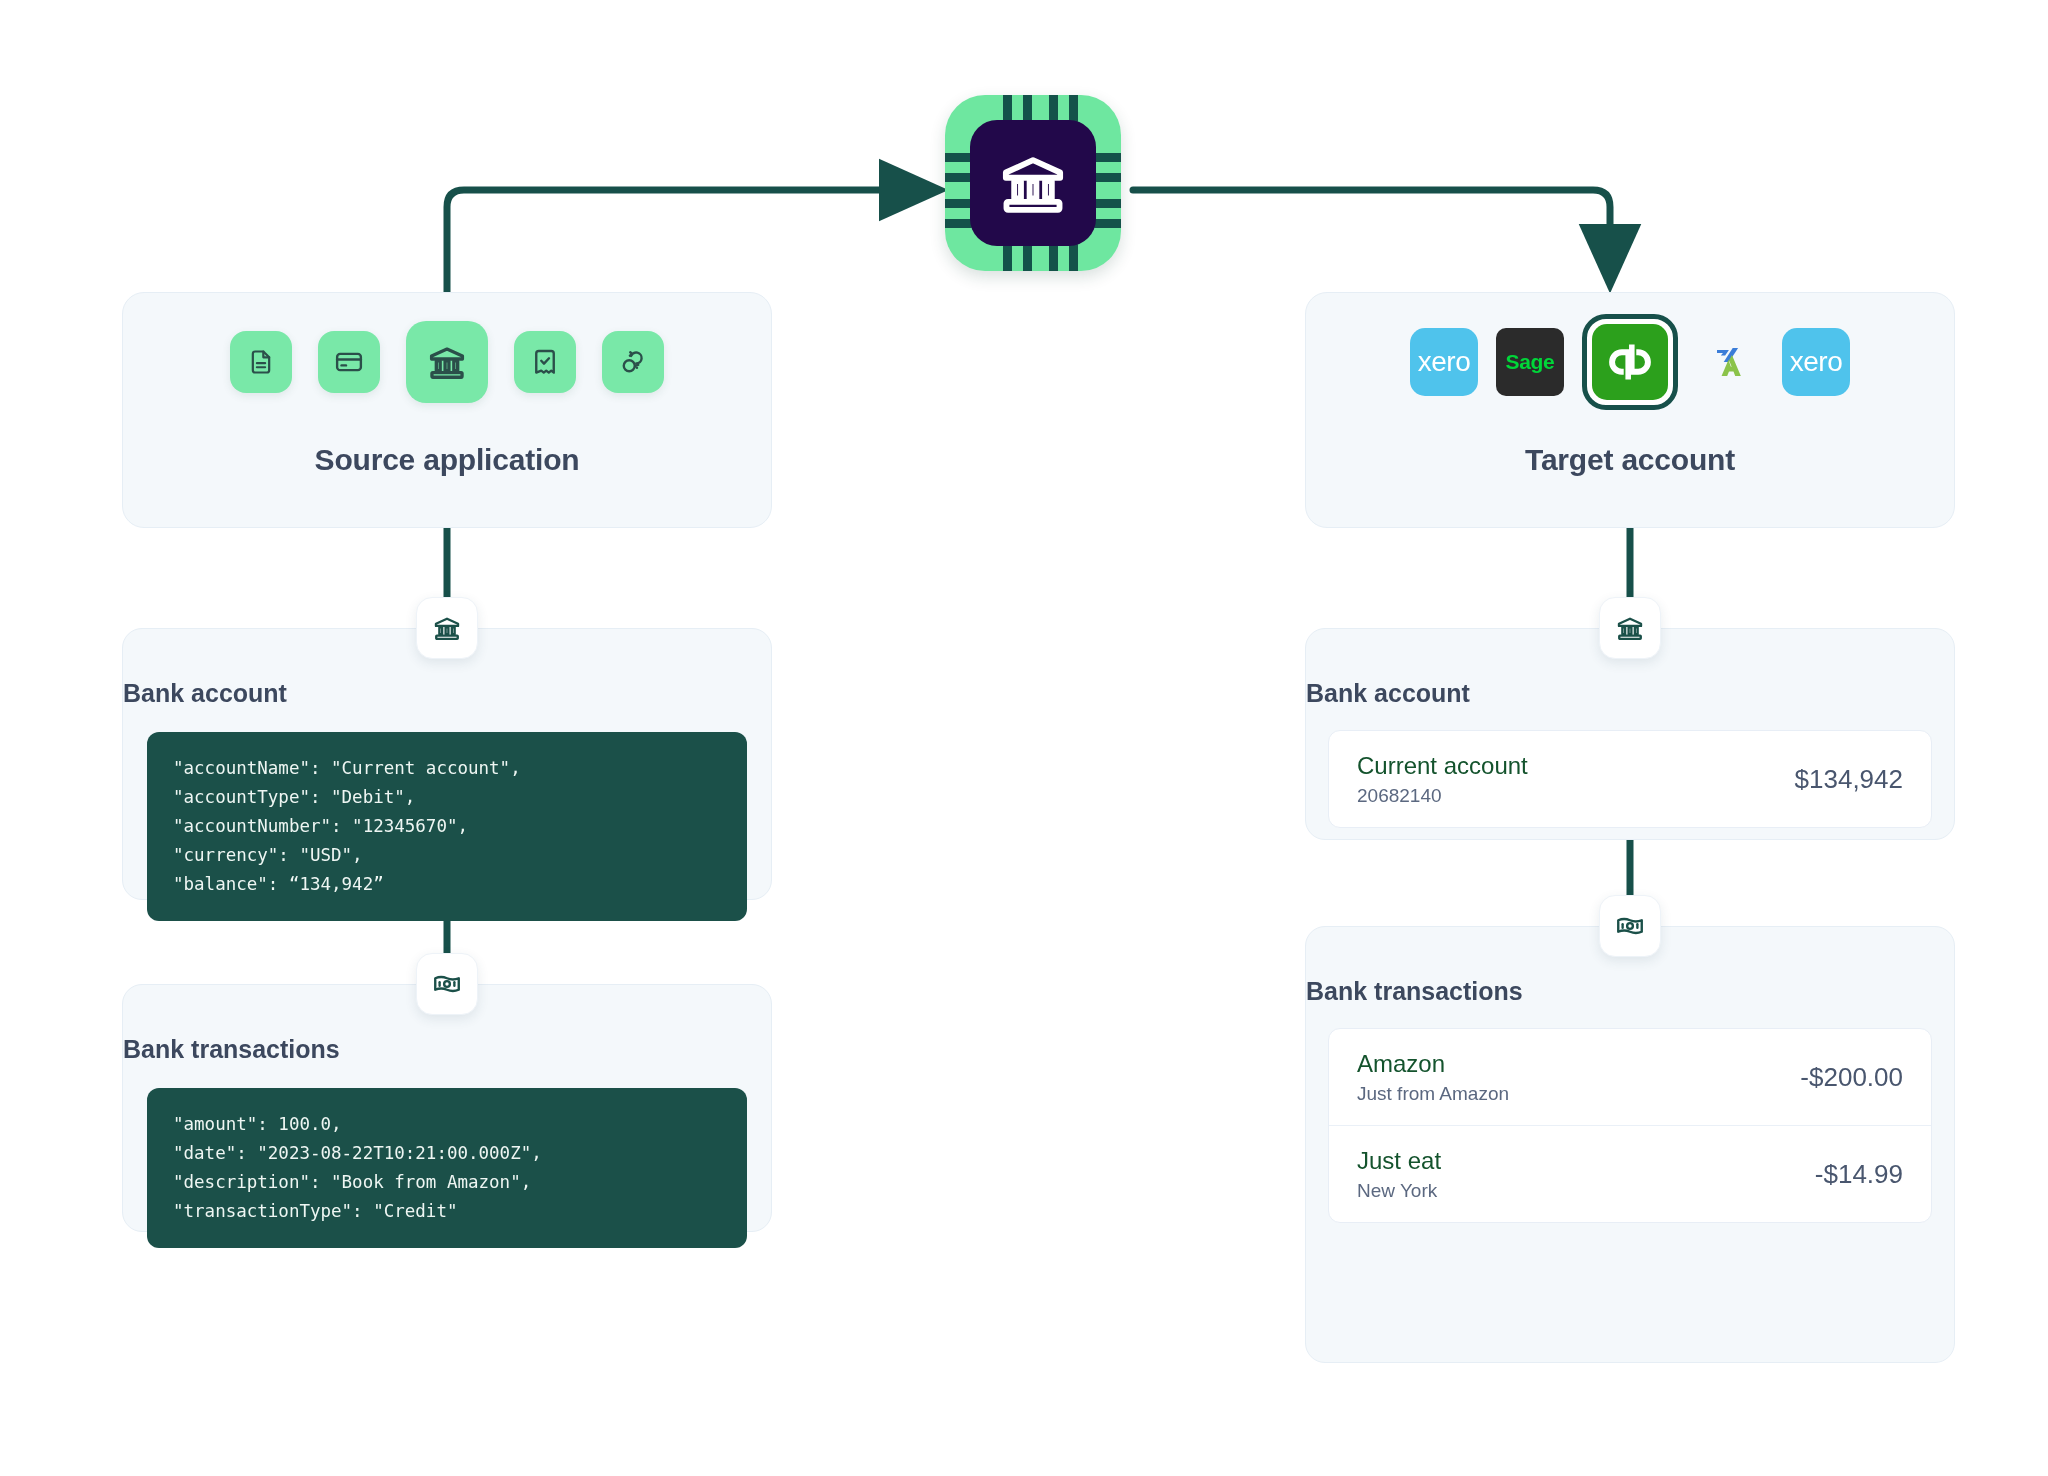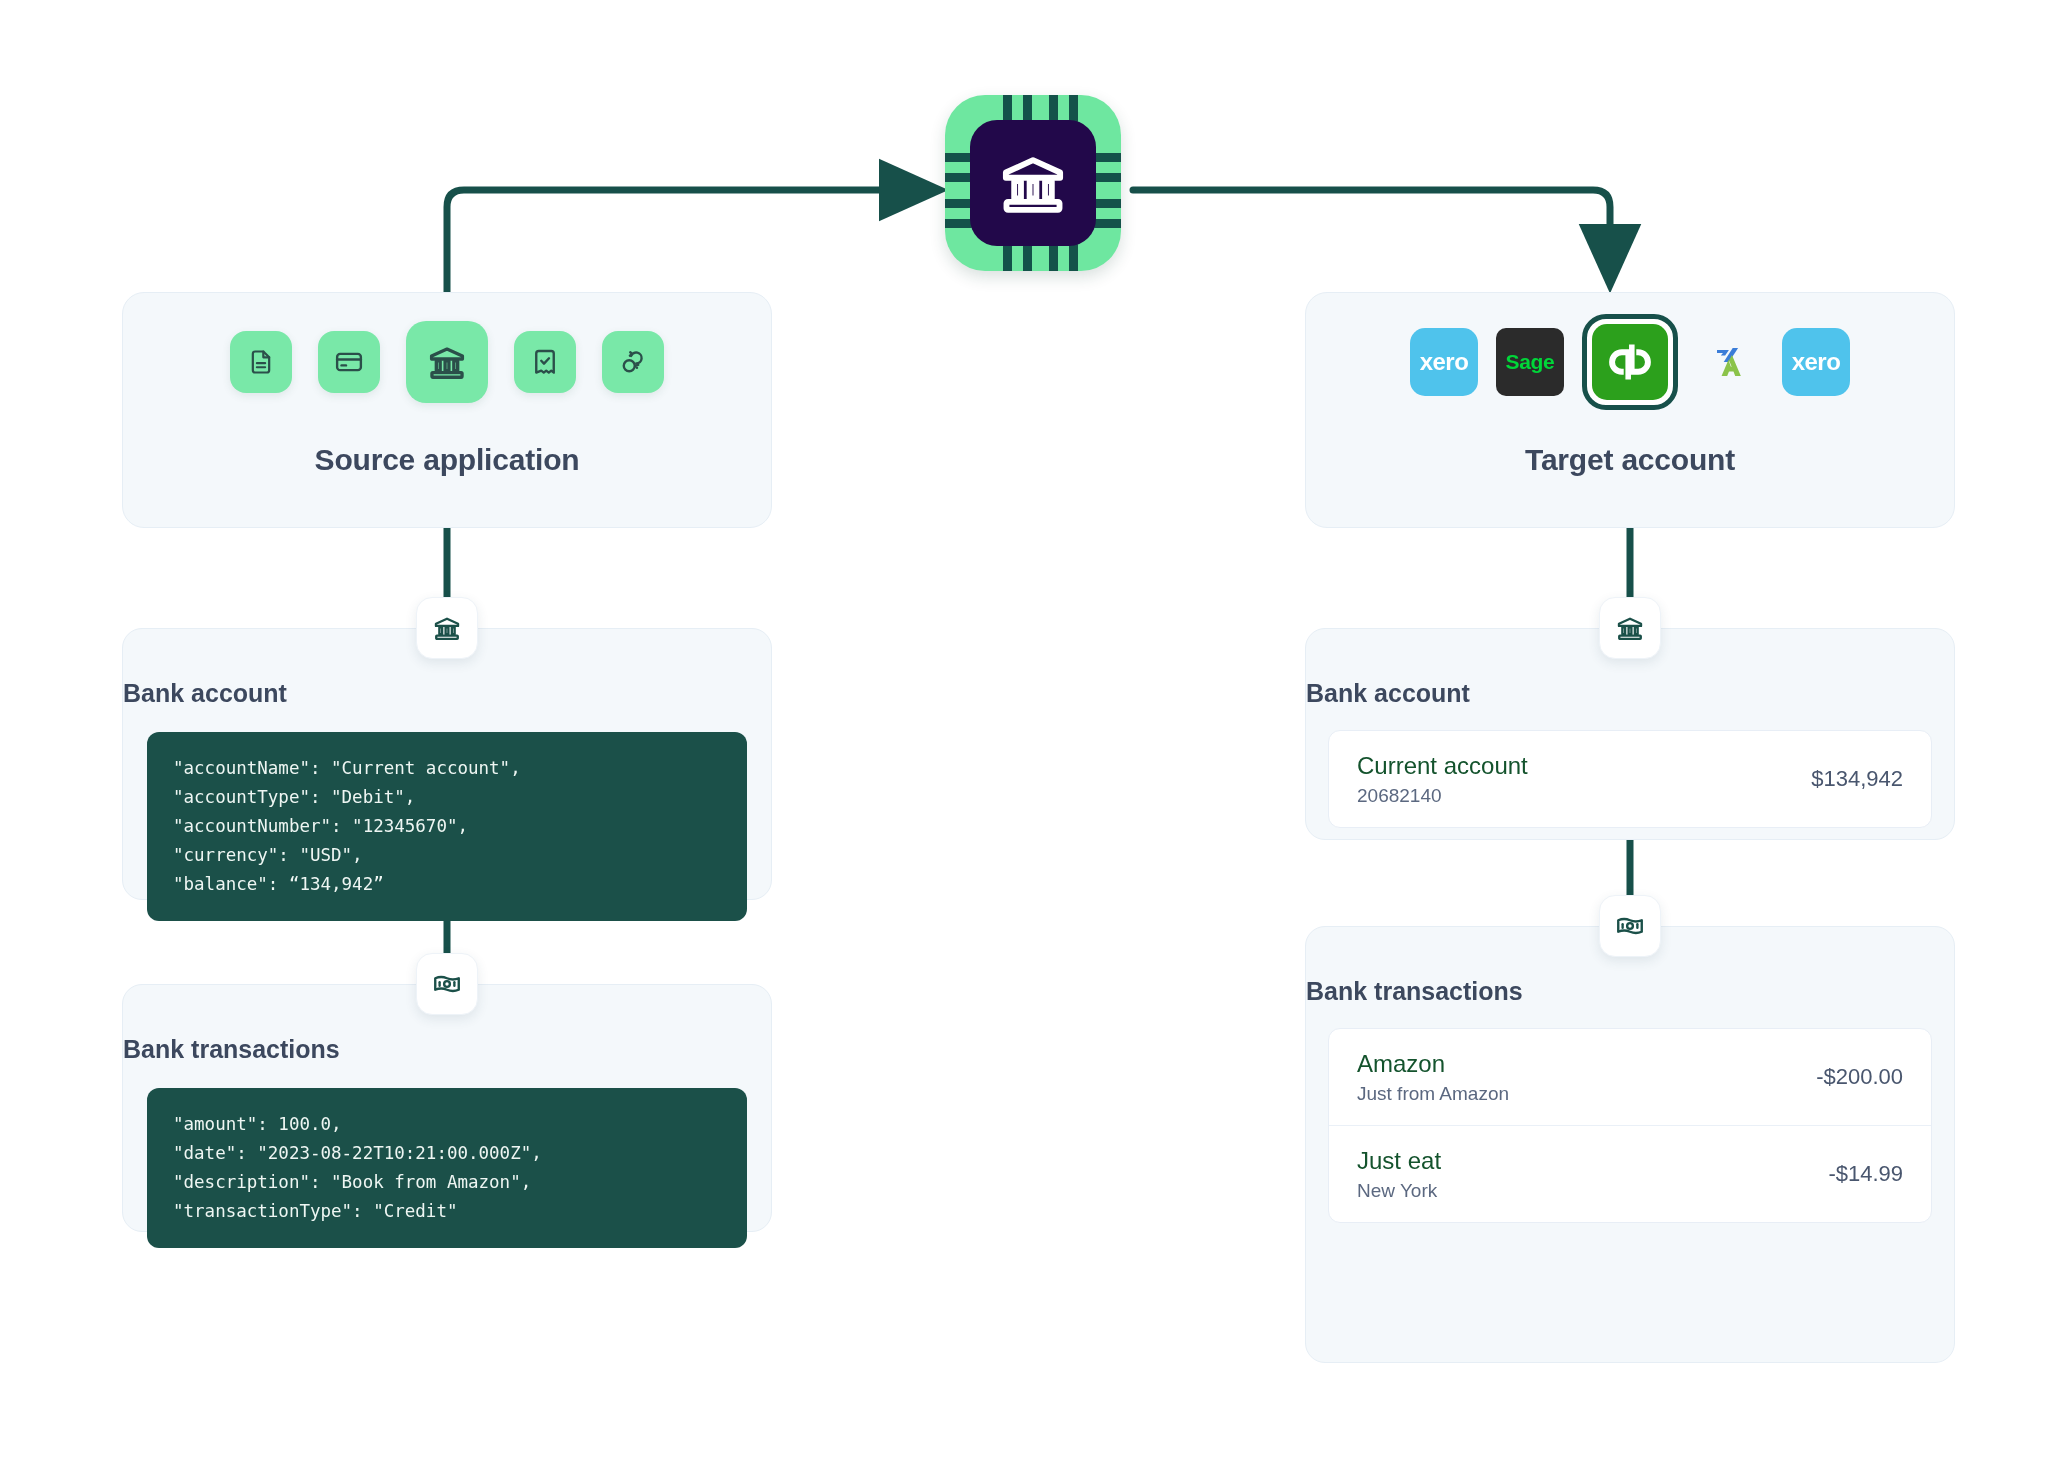--- a/index.html
+++ b/index.html
@@ -105,21 +105,21 @@
     width: 96px; height: 96px;
     border-radius: 24px;
     border: 5px solid #17504a;
     background: #ffffff;
     display: flex; align-items: center; justify-content: center;
     flex: none;
     padding: 5px;
   }
   .brand-sel .brand.qb { width: 100%; height: 100%; border-radius: 15px; }
 
-  .xero-txt { color: #fff; font-size: 24px; font-weight: 700; letter-spacing: -.5px; }
+  .xero-txt { color: #fff; font-size: 28px; font-weight: 400; letter-spacing: -.5px; }
   .sage-txt { color: #00d639; font-size: 21px; font-weight: 700; letter-spacing: -.3px; }
 
   
   .card {
     position: absolute;
     background: #f4f8fb;
     border: 1px solid #e6eef5;
     border-radius: 20px;
   }
   .card-title {
@@ -161,21 +161,21 @@
   .row {
     display: flex;
     align-items: center;
     justify-content: space-between;
     padding: 20px 28px;
     min-height: 78px;
   }
   .row + .row { border-top: 1px solid #eaf0f7; }
   .row-main { font-size: 24px; color: #14532d; line-height: 1.25; }
   .row-sub  { font-size: 19px; color: #5b6880; margin-top: 4px; }
-  .row-amt  { font-size: 22px; color: #49566e; white-space: nowrap; }
+  .row-amt  { font-size: 26px; color: #49566e; white-space: nowrap; }
 </style>
 </head>
 <body>
 
 <div id="canvas">
 
   <svg id="wires" viewBox="0 0 2048 1476">
     <defs>
       <marker id="ah-r" markerWidth="11" markerHeight="11" refX="5.5" refY="5.5" orient="auto">
         <path d="M0,1 L10,5.5 L0,10 Z" fill="#17504a"></path>

